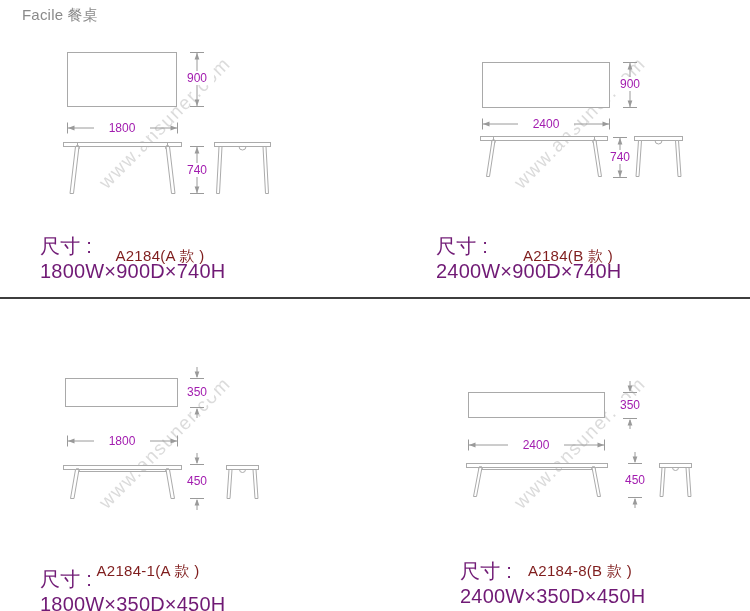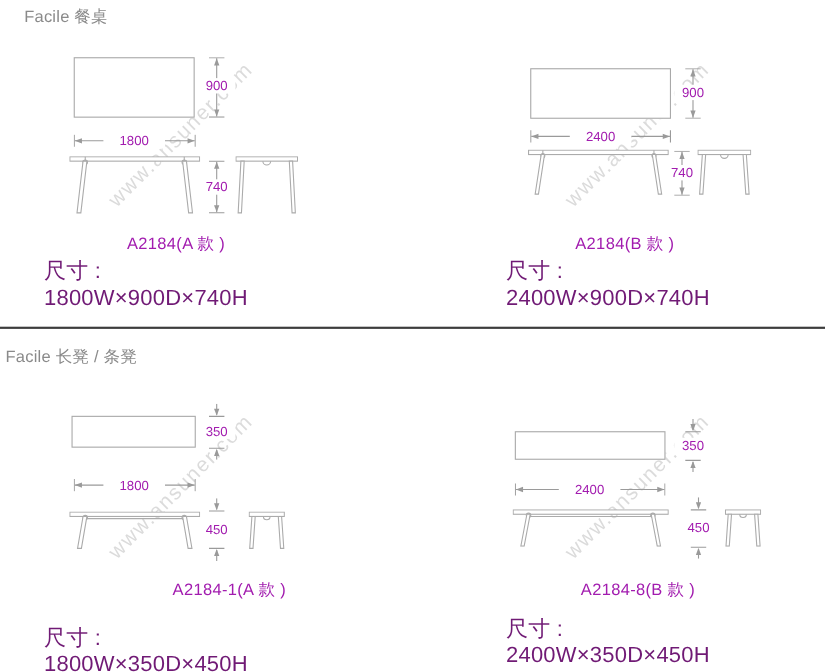--- a/index.html
+++ b/index.html
@@ -5,21 +5,21 @@
   html,body{margin:0;padding:0;background:#fff;}
   #canvas{position:relative;width:750px;height:611px;background:#fff;overflow:hidden;
           font-family:"Liberation Sans",sans-serif;}
   .abs{position:absolute;}
   .sec-title{font-size:15px;color:#8a8a8a;letter-spacing:.2px;}
   .divider{height:2px;background:#3d3d3d;width:750px;left:0;}
   .wm{width:240px;text-align:center;font-size:19px;letter-spacing:1.5px;
       color:rgba(170,170,170,.42);transform:rotate(-45deg);white-space:nowrap;}
   .rect-view{border:1px solid #a9a9a9;box-sizing:border-box;background:#fff;}
   .dimtext{font-size:12px;color:#a21caf;text-align:center;background:#fff;line-height:14px;height:14px;}
-  .model{font-size:15px;color:#a21caf;text-align:center;letter-spacing:.3px;}
+  .model{font-size:15px;color:#7f1d1d;text-align:center;letter-spacing:.3px;margin-top:35px;}
   .sizetext{font-size:20px;color:#701a75;letter-spacing:.2px;}
   svg{display:block;}
   .ln{stroke:#9a9a9a;stroke-width:1;fill:none;}
   .arrow{fill:#9a9a9a;stroke:none;}
   .part{stroke:#ababab;stroke-width:1;fill:#fff;}
   .pline{stroke:#ababab;stroke-width:1;fill:none;}
 </style>
 </head>
 <body>
 
@@ -124,26 +124,25 @@
     <div class="abs dimtext" style="left:603px;top:150px;width:34px;">740</div>
 
     <svg class="abs" style="left:634px;top:136px;" width="49" height="42">
       <rect class="part" x="0.5" y="0.5" width="48" height="4"></rect>
       <path class="pline" d="M21 4.5 a3.5 3.5 0 0 0 7 0"></path>
       <polygon class="part" points="4.5,4.5 7.5,4.5 5,40.5 2,40.5"></polygon>
       <polygon class="part" points="41.5,4.5 44.5,4.5 47,40.5 44,40.5"></polygon>
     </svg>
 
     <div class="abs model" style="left:468px;top:212px;width:200px;">A2184(B 款 )</div>
-    <div class="abs sizetext" style="left:460px;top:233px;width:240px;">尺寸 : 2400W×900D×740H</div>
+    <div class="abs sizetext" style="left:436px;top:233px;width:240px;">尺寸 : 2400W×900D×740H</div>
   </div>
 
   <div class="abs divider" style="top:297px;"></div>
 
-  <div class="abs sec-title" style="left:5px;top:315px;">Facile 长凳 / 条凳</div>
 
   <div class="abs">
     <div class="abs rect-view" style="left:65px;top:378px;width:113px;height:29px;"></div>
 
     <svg class="abs" style="left:180px;top:367px;" width="34" height="51">
       <line class="ln" x1="17" y1="0" x2="17" y2="10"></line>
       <polygon class="arrow" points="17,11 14.6,4.5 19.4,4.5"></polygon>
       <line class="ln" x1="10" y1="11.5" x2="24" y2="11.5"></line>
       <line class="ln" x1="10" y1="40.5" x2="24" y2="40.5"></line>
       <polygon class="arrow" points="17,41 14.6,47.5 19.4,47.5"></polygon>
@@ -179,21 +178,21 @@
     </svg>
     <div class="abs dimtext" style="left:180px;top:474px;width:34px;">450</div>
 
     <svg class="abs" style="left:226px;top:465px;" width="33" height="34">
       <rect class="part" x="0.5" y="0.5" width="32" height="4"></rect>
       <path class="pline" d="M13.5 4.5 a3 3 0 0 0 6 0"></path>
       <polygon class="part" points="3,4.5 6,4.5 4,33.5 1,33.5"></polygon>
       <polygon class="part" points="27,4.5 30,4.5 32,33.5 29,33.5"></polygon>
     </svg>
 
-    <div class="abs model" style="left:60px;top:527px;width:200px;text-align:right;">A2184-1(A 款 )</div>
+    <div class="abs model" style="left:48px;top:527px;width:200px;">A2184-1(A 款 )</div>
     <div class="abs sizetext" style="left:40px;top:550px;width:240px;margin-top:16px;">尺寸 : 1800W×350D×450H</div>
   </div>
 
   <div class="abs">
     <div class="abs rect-view" style="left:468px;top:392px;width:137px;height:26px;"></div>
 
     <svg class="abs" style="left:613px;top:381px;" width="34" height="48">
       <line class="ln" x1="17" y1="0" x2="17" y2="10"></line>
       <polygon class="arrow" points="17,11 14.6,4.5 19.4,4.5"></polygon>
       <line class="ln" x1="10" y1="11.5" x2="24" y2="11.5"></line>

